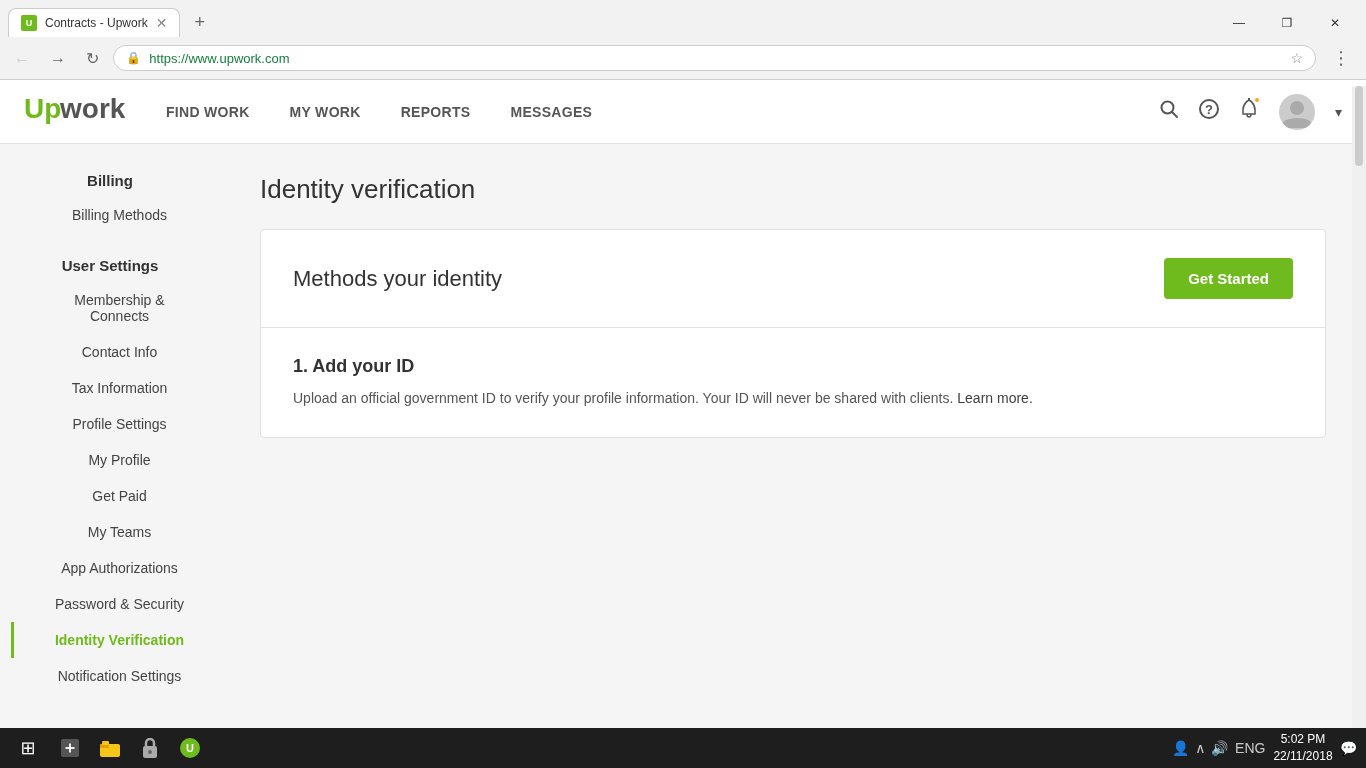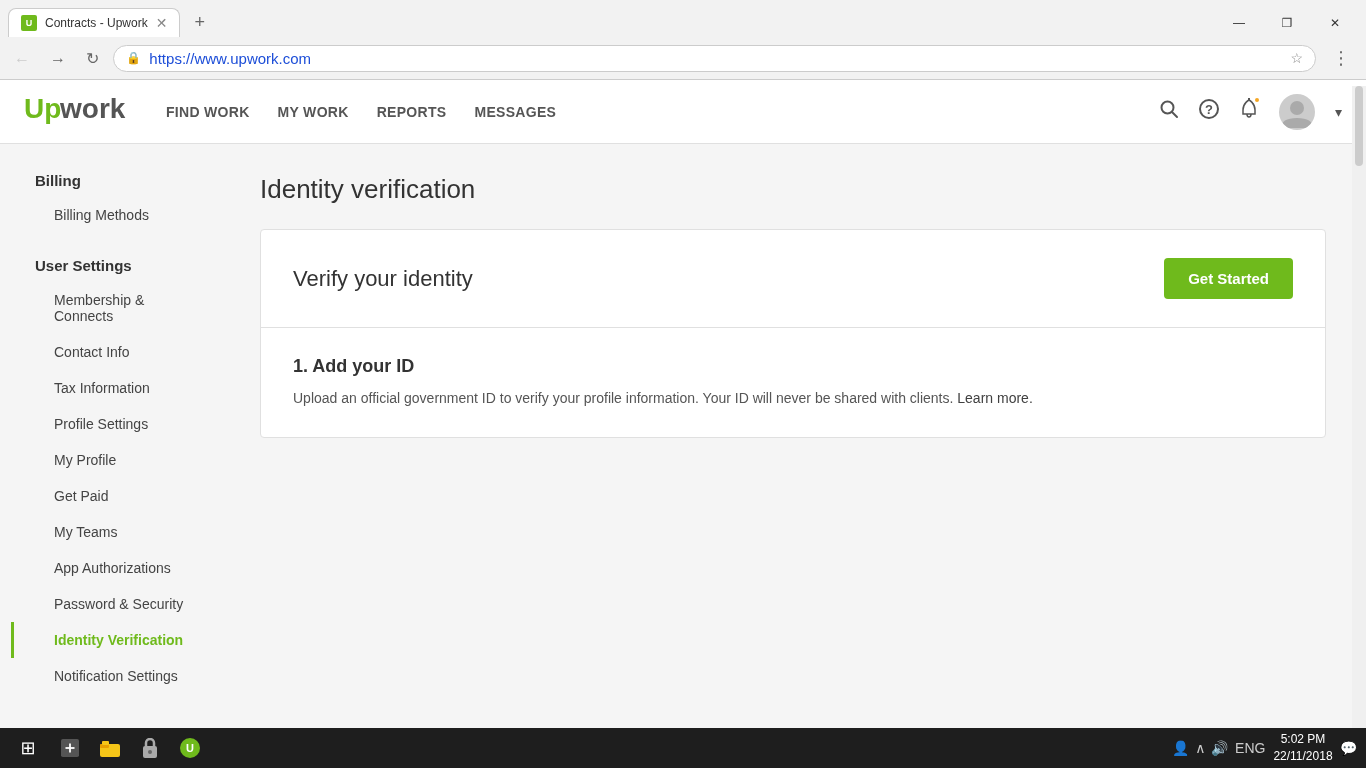--- a/index.html
+++ b/index.html
@@ -14,43 +14,43 @@
     .tab-close { margin-left: auto; cursor: pointer; color: #888; font-size: 14px; }
     .new-tab { background: none; border: none; padding: 6px 10px; font-size: 18px; color: #666; cursor: pointer; }
     .window-controls { margin-left: auto; display: flex; gap: 2px; }
     .win-btn { width: 46px; height: 28px; border: none; background: none; font-size: 12px; cursor: pointer; color: #333; display: flex; align-items: center; justify-content: center; }
 
     .address-bar-row { display: flex; align-items: center; padding: 4px 8px 6px; gap: 8px; }
     .nav-btn { background: none; border: none; color: #666; cursor: pointer; font-size: 16px; padding: 4px 6px; border-radius: 50%; }
     .nav-btn.disabled { color: #ccc; cursor: default; }
     .address-bar { flex: 1; display: flex; align-items: center; background: white; border: 1px solid #ccc; border-radius: 20px; padding: 4px 12px; gap: 8px; }
     .lock-icon { color: #555; font-size: 12px; }
-    .address-text { flex: 1; font-size: 15px; color: #1d4ed8; }
+    .address-text { flex: 1; font-size: 13px; color: #15803d; }
     .star-btn { background: none; border: none; color: #888; cursor: pointer; font-size: 14px; }
     .more-btn { background: none; border: none; color: #666; cursor: pointer; font-size: 18px; padding: 4px 8px; }
 
     
     .app-header { background: white; border-bottom: 1px solid #e0e0e0; padding: 0 24px; display: flex; align-items: center; height: 64px; }
     .logo { margin-right: 32px; }
     .logo-text { font-size: 28px; font-weight: bold; color: #6fba1c; text-decoration: underline; }
-    .nav-links { display: flex; gap: 28px; align-items: center; }
+    .nav-links { display: flex; gap: 40px; align-items: center; }
     .nav-link { text-decoration: none; color: #555; font-size: 14px; font-weight: 600; letter-spacing: 0.3px; }
     .header-actions { margin-left: auto; display: flex; align-items: center; gap: 20px; }
     .header-icon-btn { background: none; border: none; cursor: pointer; color: #555; font-size: 20px; position: relative; }
     .notif-dot { position: absolute; top: -2px; right: -2px; width: 8px; height: 8px; background: #f5a623; border-radius: 50%; border: 2px solid white; }
     .avatar-btn { background: none; border: none; cursor: pointer; }
     .avatar { width: 36px; height: 36px; border-radius: 50%; background: #ccc; display: flex; align-items: center; justify-content: center; overflow: hidden; }
     .avatar svg { width: 36px; height: 36px; }
     .dropdown-arrow { background: none; border: none; color: #555; cursor: pointer; font-size: 14px; }
 
     
     .page-wrapper { display: flex; min-height: calc(768px - 64px - 86px); background: #f5f5f5; }
 
     
-    .sidebar { width: 220px; min-width: 220px; background: #f5f5f5; padding: 20px 11px; }
+    .sidebar { width: 220px; min-width: 220px; background: #f5f5f5; padding: 20px 11px; text-align: center; }
     .sidebar-section-title { font-size: 15px; font-weight: 700; color: #333; padding: 8px 24px 8px; }
     .sidebar-item { display: block; padding: 10px 24px 10px 40px; font-size: 14px; color: #444; cursor: pointer; text-decoration: none; border-left: 3px solid transparent; }
     .sidebar-item.active { color: #6fba1c; font-weight: 600; border-left: 3px solid #6fba1c; }
 
     
     .main-content { flex: 1; padding: 30px 40px; }
     .page-title { font-size: 26px; font-weight: 400; color: #333; margin-bottom: 24px; }
 
     .card { background: white; border: 1px solid #e0e0e0; border-radius: 4px; overflow: hidden; }
 
@@ -177,21 +177,21 @@
     <a class="sidebar-item active" href="#">Identity Verification</a>
     <a class="sidebar-item" href="#">Notification Settings</a>
   </aside>
 
   <main class="main-content">
     <h1 class="page-title">Identity verification</h1>
 
     <div class="card">
 
       <div class="card-header">
-        <span class="card-header-title">Verify your identity</span>
+        <span class="card-header-title">Methods your identity</span>
         <button class="get-started-btn">Get Started</button>
       </div>
 
       <div class="card-section">
         <div class="step-title">1. Add your ID</div>
         <p class="step-desc">
           <span>Upload an official government ID to verify your profile information. Your ID will never be shared with clients. </span>
           <a class="learn-more" href="#">Learn more.</a>
         </p>
       </div>

